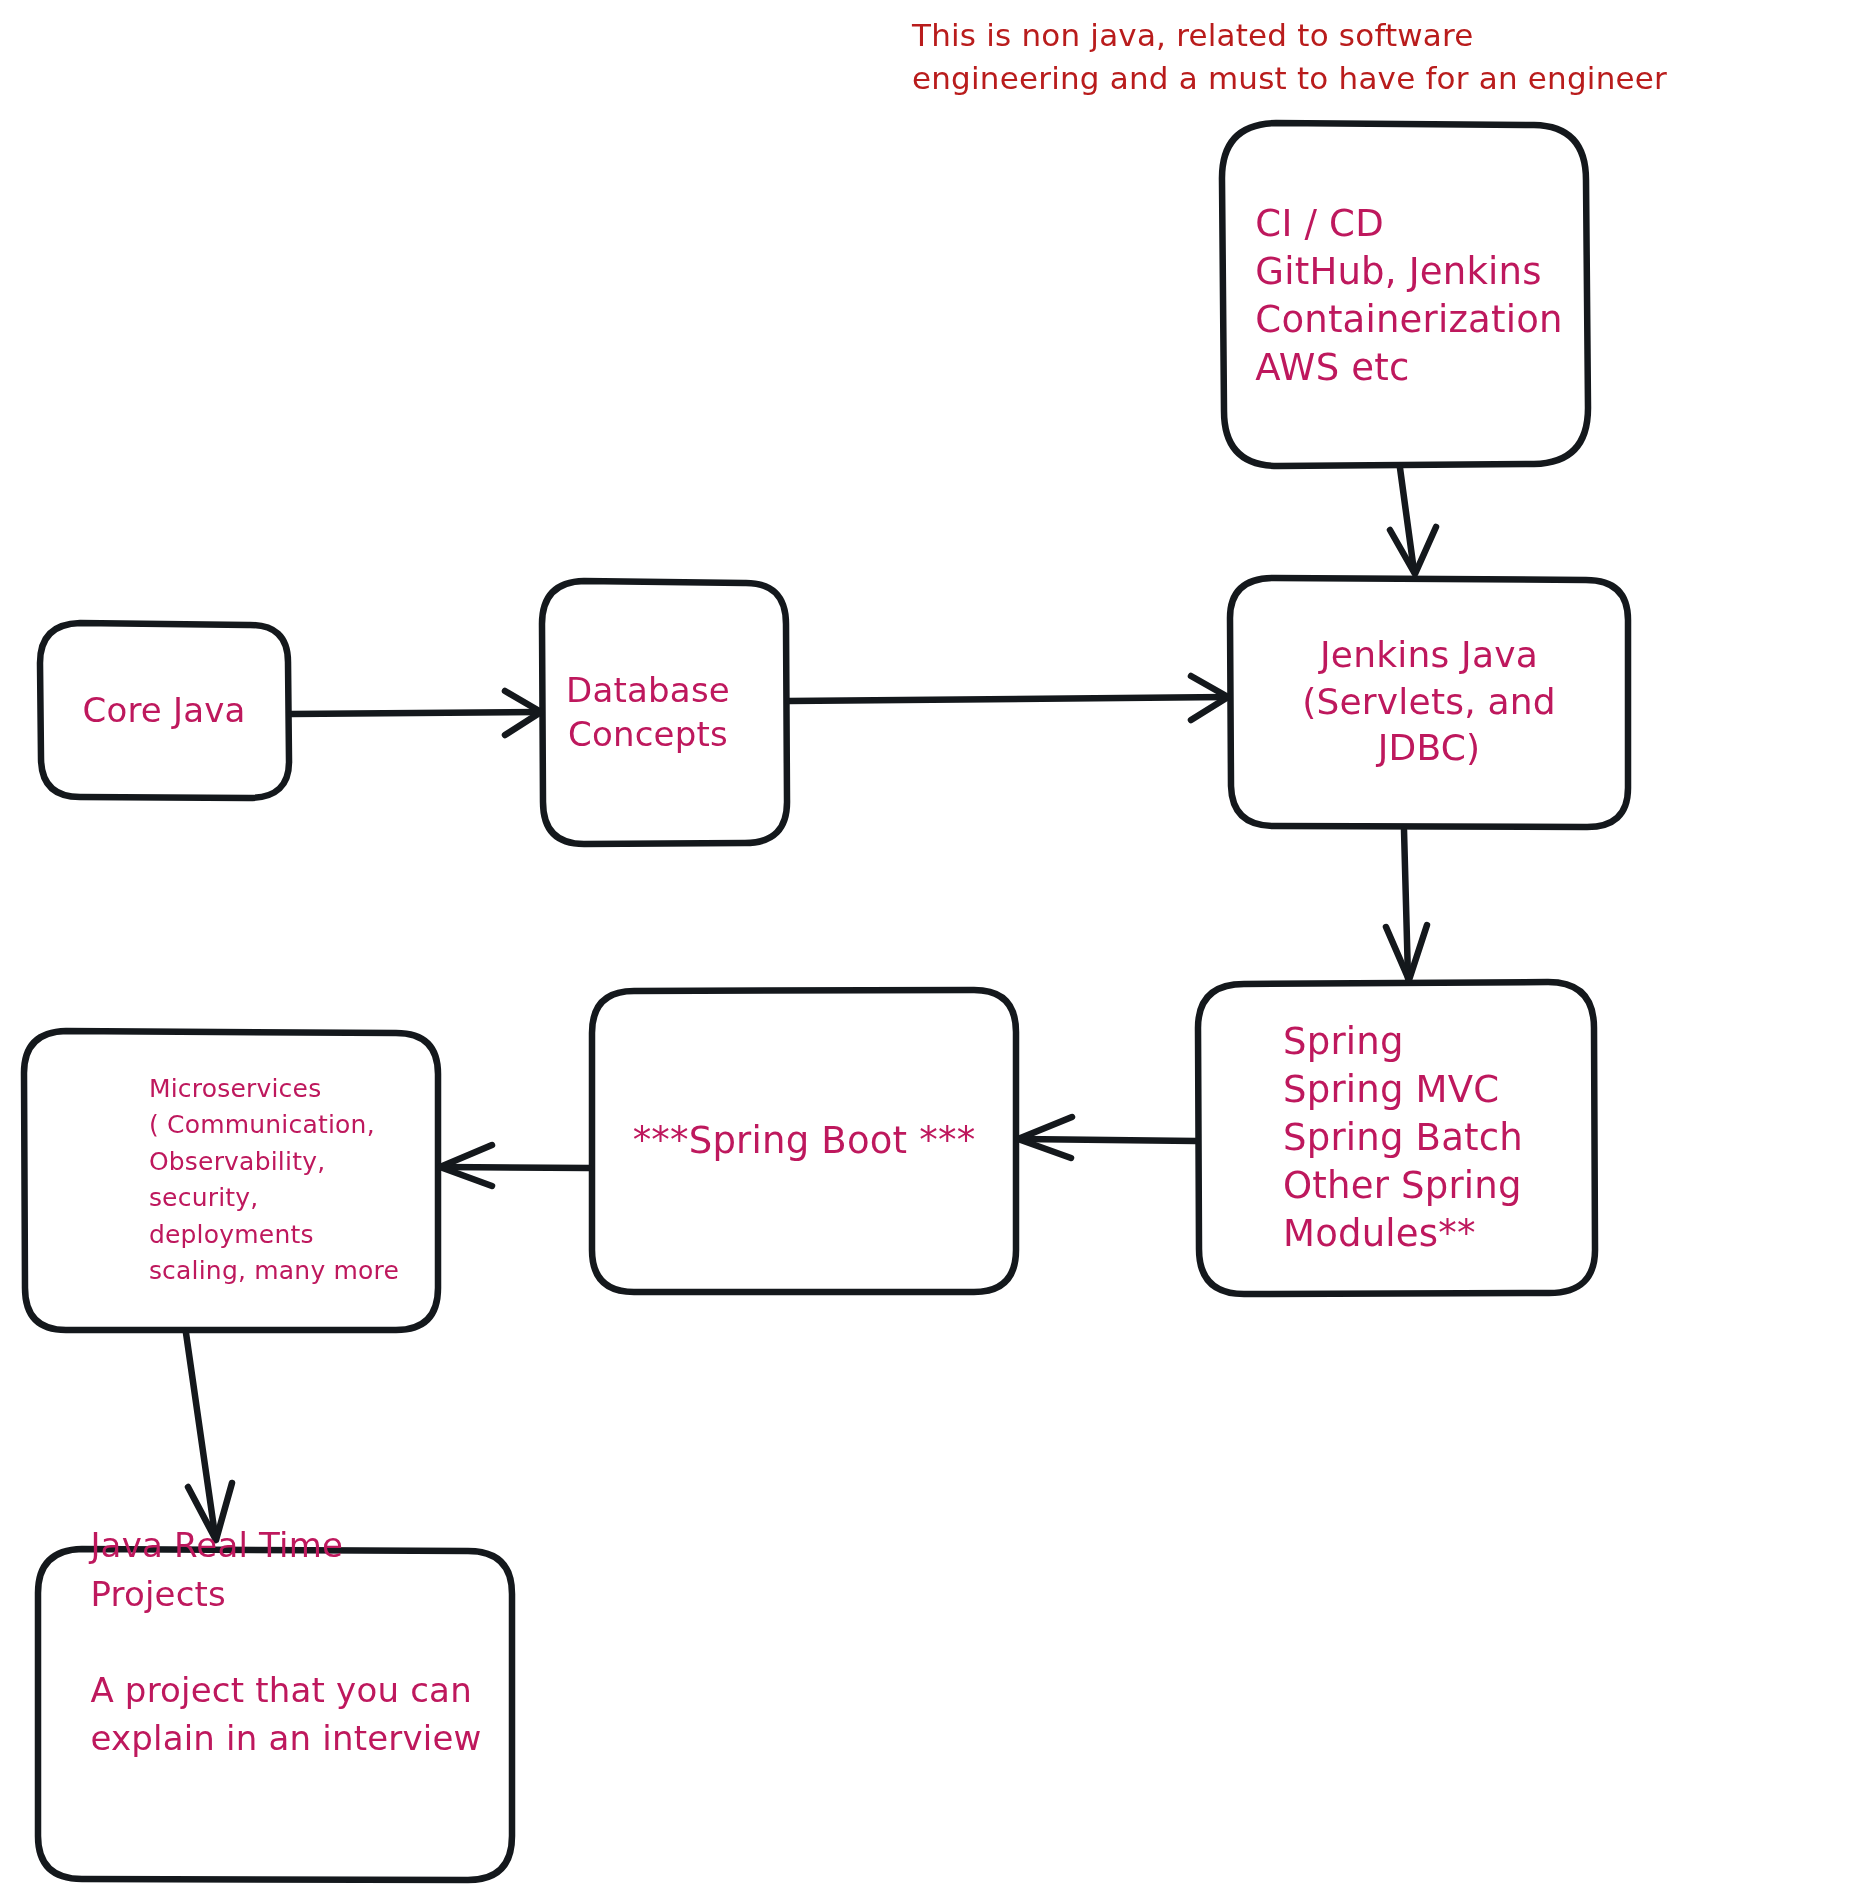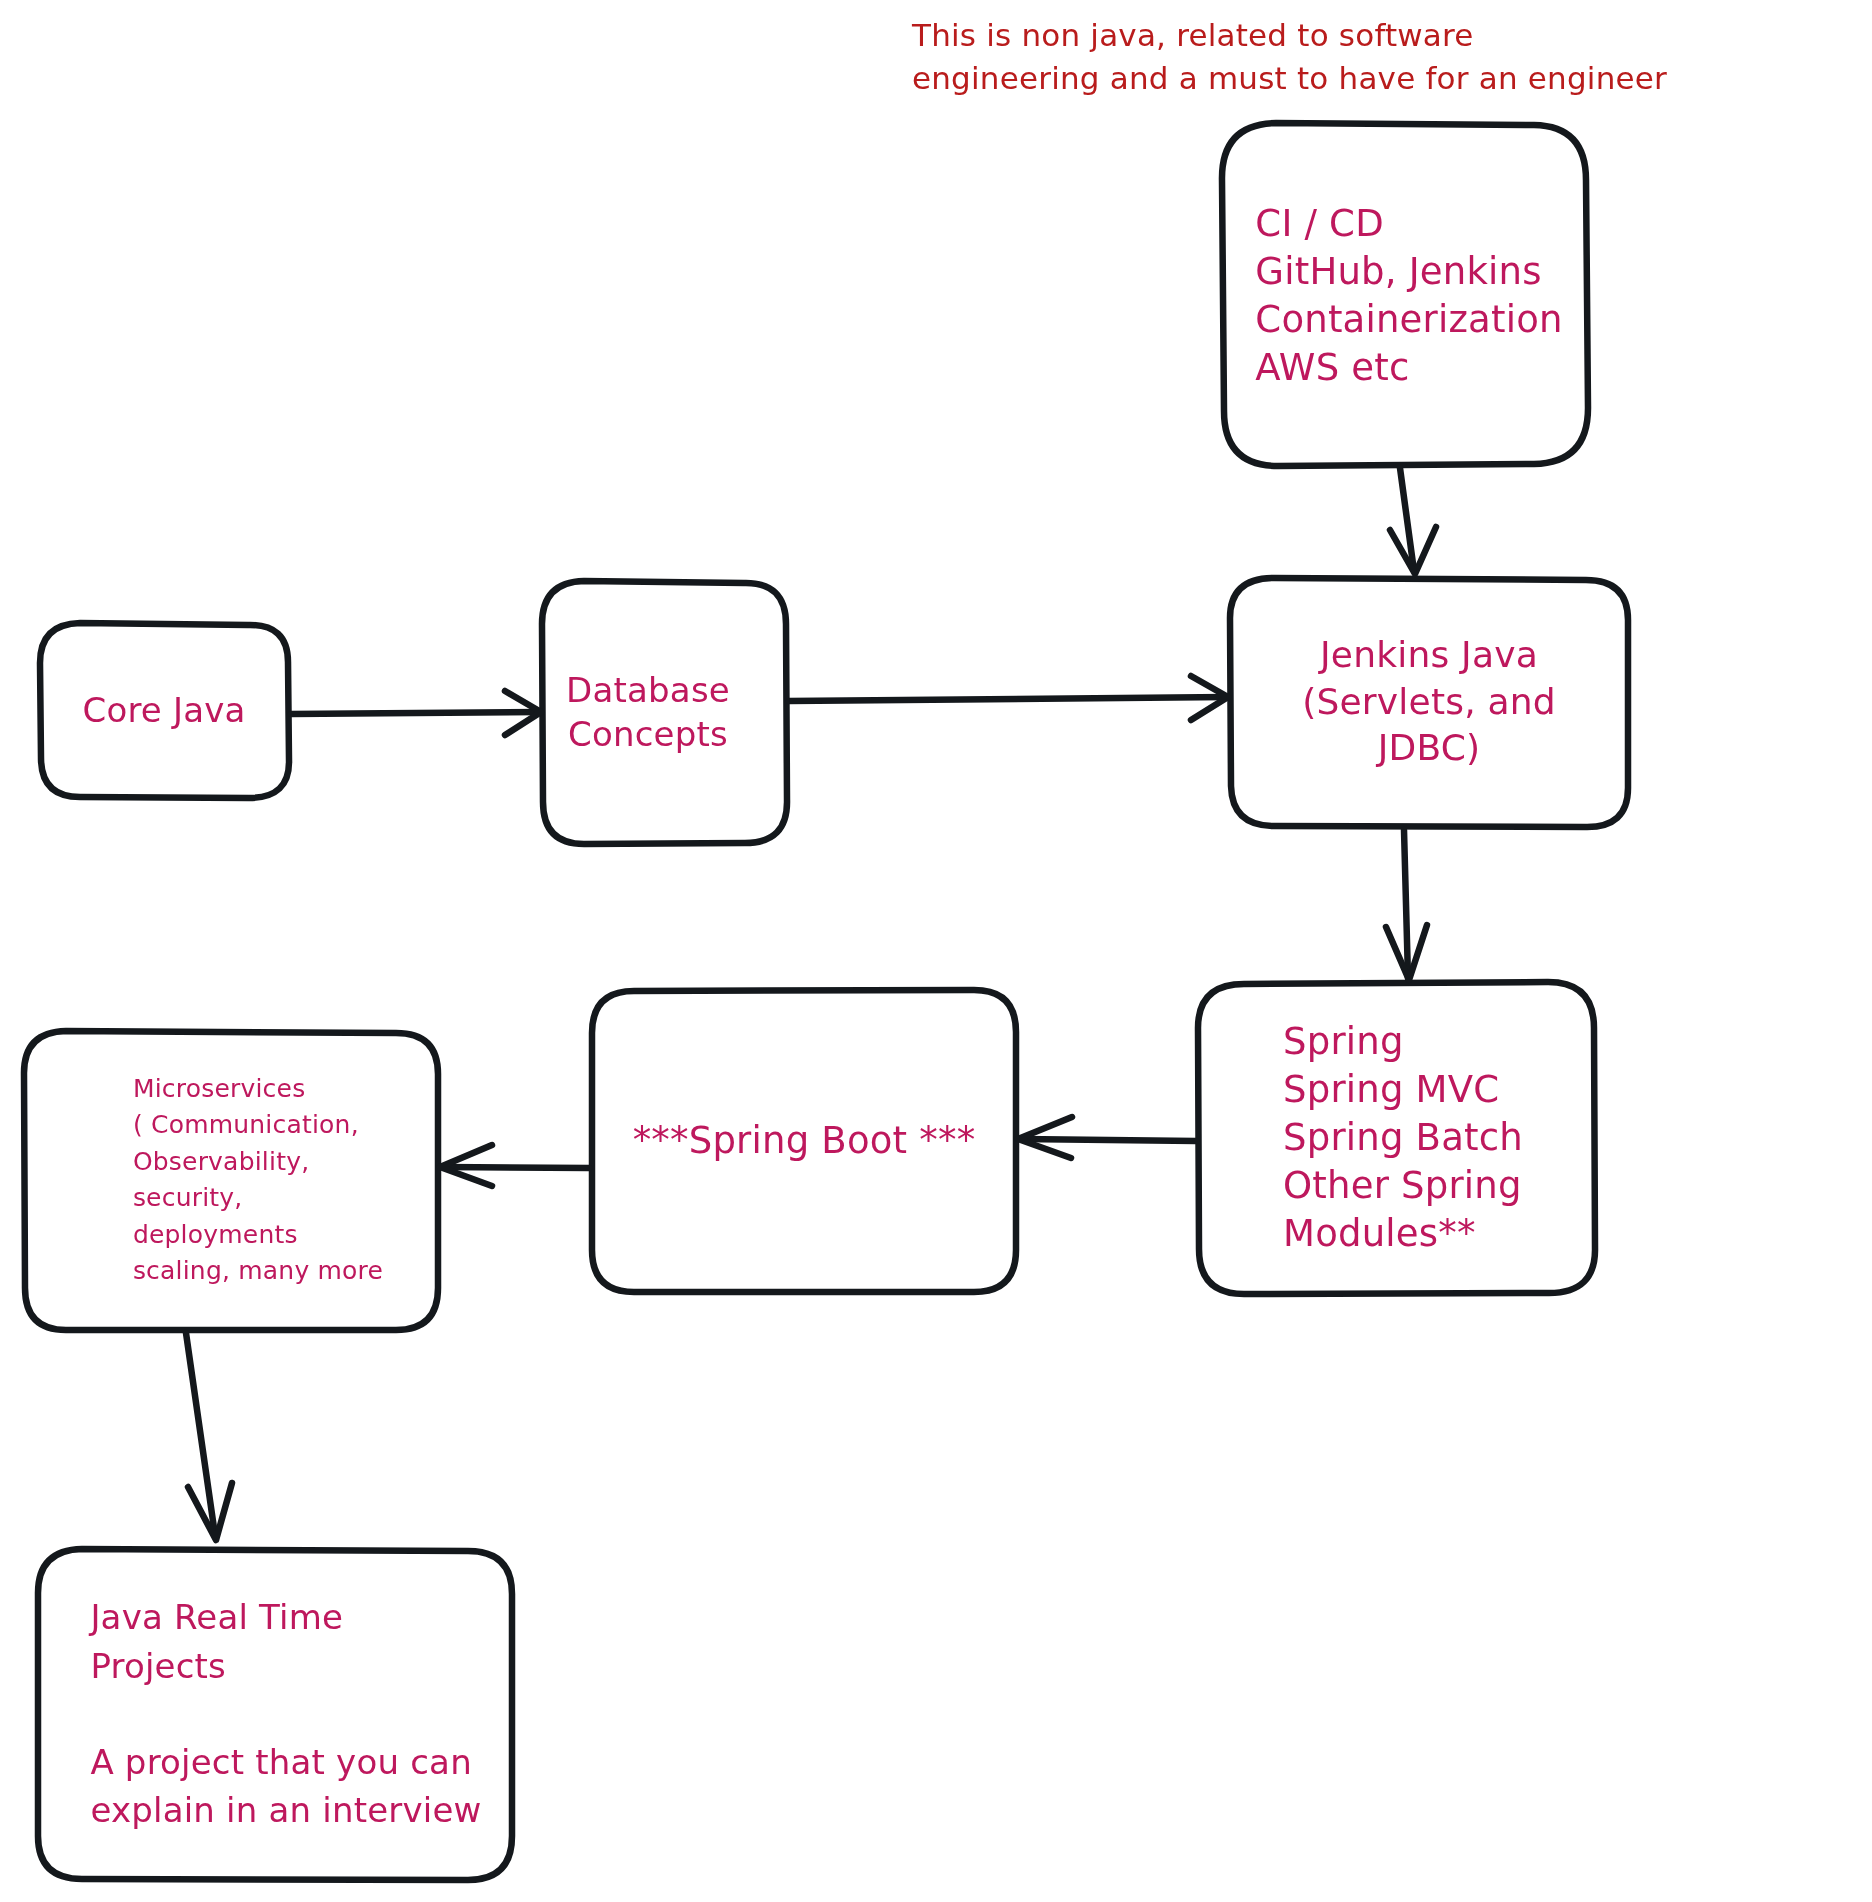--- a/index.html
+++ b/index.html
@@ -60,24 +60,24 @@
 
   #node-advanced-java { left: 1230px; top: 576px; width: 398px; height: 252px; }
   #node-advanced-java .node-text { font-size: 36px; }
 
   #node-spring     { left: 1198px; top: 982px;  width: 396px;  height: 312px; }
   #node-spring .node-text { font-size: 37px; text-align: left; padding-left: 14px; }
 
   #node-spring-boot{ left: 592px;  top: 990px;  width: 424px;  height: 302px; }
   #node-spring-boot .node-text { font-size: 37px; }
 
-  #node-microservices { left: 8px; top: 1030px; width: 414px; height: 300px; }
+  #node-microservices { left: 24px; top: 1030px; width: 414px; height: 300px; }
   #node-microservices .node-text { font-size: 25px; text-align: left; padding-left: 86px; line-height: 1.46; }
 
-  #node-projects   { left: 38px;   top: 1548px; width: 474px;  height: 332px; }
+  #node-projects   { left: 38px;   top: 1476px; width: 474px;  height: 332px; }
   #node-projects .node-text { font-size: 34px; text-align: left; padding-left: 22px; line-height: 1.42; }
 
   #annot-ci-cd     { left: 912px;  top: 14px;   width: 950px;  font-size: 31px; }
 </style>
 </head>
 <body>
 
 <div id="canvas">
 
   <svg id="sketch-layer" viewBox="0 0 1872 1902" width="1872" height="1902" xmlns="http://www.w3.org/2000/svg">

